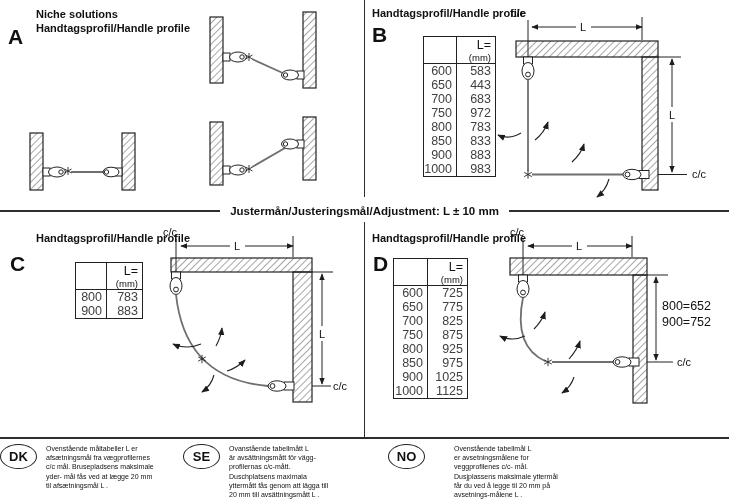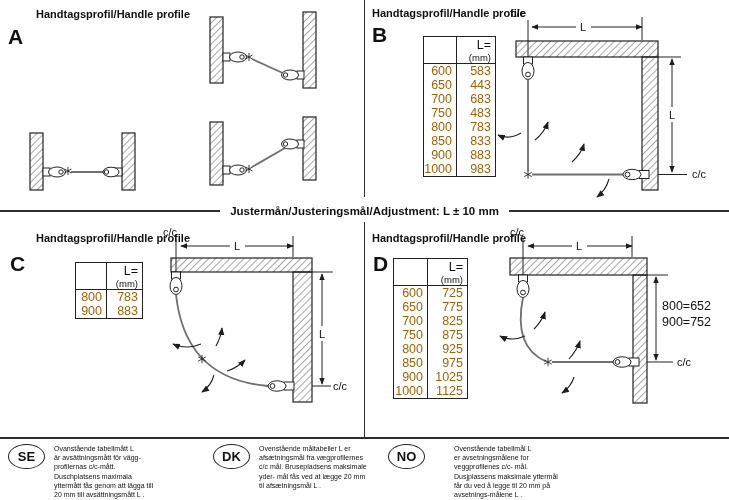--- a/index.html
+++ b/index.html
@@ -9,21 +9,21 @@
   .sec-title{position:absolute;font-weight:bold;font-size:11px;line-height:1.3;white-space:nowrap;}
   .sec-letter{position:absolute;font-weight:bold;font-size:21px;line-height:1;}
   .dsvg{position:absolute;left:0;top:0;}
   .vline{position:absolute;width:1.4px;background:#2e2e2e;}
   .hline{position:absolute;height:1.6px;background:#2e2e2e;left:0;width:729px;}
   .adjust-row{position:absolute;left:0;top:204px;width:729px;height:14px;display:flex;align-items:center;}
   .adjust-row .rule{flex:1;height:1.6px;background:#2e2e2e;}
   .adjust-row .lbl{padding:0 10px;font-weight:bold;font-size:11.5px;white-space:nowrap;}
   .dim-table{position:absolute;border-collapse:collapse;background:#fff;table-layout:fixed;border:1.3px solid #222;}
   .dim-table th,.dim-table td{padding:0 4px 0 0;text-align:right;font-weight:normal;vertical-align:bottom;}
-  .dim-table td{font-size:12.5px;height:14px;line-height:14px;color:#a16207;}
+  .dim-table td{font-size:12.5px;height:14px;line-height:14px;color:#404040;}
   .dim-table td:first-child,.dim-table th:first-child{border-right:1.3px solid #222;}
   .dim-table thead th{border-bottom:1.3px solid #222;height:26px;}
   .dim-table .h1{font-size:12.5px;line-height:13px;}
   .dim-table .h2{font-size:9.5px;line-height:11px;text-align:right;}
   .footer{position:absolute;left:0;top:440px;width:729px;height:60px;display:flex;}
   .note{display:flex;gap:9px;padding-top:4px;align-items:flex-start;}
   .n1{width:205px;padding-left:8px;}.n2{width:175px;}.n3{width:180px;gap:29px;}.n4{width:161px;}
   .badge{min-width:35px;height:23px;border:1.5px solid #222;border-radius:50%;
          display:flex;align-items:center;justify-content:center;
          font-weight:bold;font-size:13px;background:#fff;}
@@ -110,20 +110,21 @@
         </g>
         <line class="glass" x1="252" y1="167" x2="285" y2="148"></line>
         <g class="profile">
           <rect x="297" y="140" width="7" height="8"></rect>
             <ellipse cx="290" cy="144" rx="8.5" ry="5"></ellipse>
             <circle cx="285.5" cy="144" r="2.2"></circle>
         </g>
       </g>
     </svg>
     <div class="sec-title" style="left:36px;top:7px">
+      <div>Niche solutions</div>
       <div>Handtagsprofil/Handle profile</div>
     </div>
     <div class="sec-letter" style="left:8px;top:26px">A</div>
   </section>
 
   <section class="quad" style="left:365px;top:0;width:364px;height:203px">
     <svg class="dsvg" width="364" height="203">
       <g>
         <text x="153" y="17" text-anchor="middle">c/c</text>
         <line class="dim" x1="163" y1="20" x2="163" y2="57"></line>
@@ -186,21 +187,21 @@
           <tr>
             <td>650</td>
             <td>443</td>
           </tr>
           <tr>
             <td>700</td>
             <td>683</td>
           </tr>
           <tr>
             <td>750</td>
-            <td>483</td>
+            <td>972</td>
           </tr>
           <tr>
             <td>800</td>
             <td>783</td>
           </tr>
           <tr>
             <td>850</td>
             <td>833</td>
           </tr>
           <tr>
@@ -379,36 +380,36 @@
           </tr>
           <tr>
             <td>1000</td>
             <td>1125</td>
           </tr>
         </tbody>
     </table>
   </section>
 
   <div class="footer">
+    <div class="note n2">
+      <div class="badge">DK</div>
+      <div class="note-text">Ovenstående måltabeller L er
+afsætningsmål fra vægprofilernes
+c/c mål. Brusepladsens maksimale
+yder- mål fås ved at lægge 20 mm
+til afsætningsmål L .</div>
+    </div>
     <div class="note n1">
       <div class="badge">SE</div>
       <div class="note-text">Ovanstående tabellmått L
 är avsättningsmått för vägg-
 profilernas c/c-mått.
 Duschplatsens maximala
 yttermått fås genom att lägga till
 20 mm till avsättningsmått L .</div>
-    </div>
-    <div class="note n2">
-      <div class="badge">DK</div>
-      <div class="note-text">Ovenstående måltabeller L er
-afsætningsmål fra vægprofilernes
-c/c mål. Brusepladsens maksimale
-yder- mål fås ved at lægge 20 mm
-til afsætningsmål L .</div>
     </div>
     <div class="note n3">
       <div class="badge">NO</div>
       <div class="note-text">Ovenstående tabellmål L
 er avsetningsmålene for
 veggprofilenes c/c- mål.
 Dusjplassens maksimale yttermål
 får du ved å legge til 20 mm på
 avsetnings-målene L .</div>
     </div>

